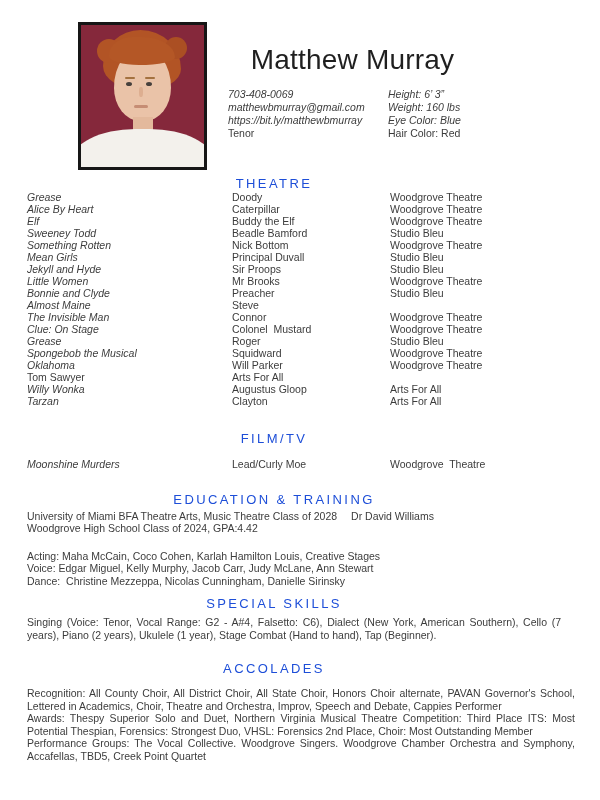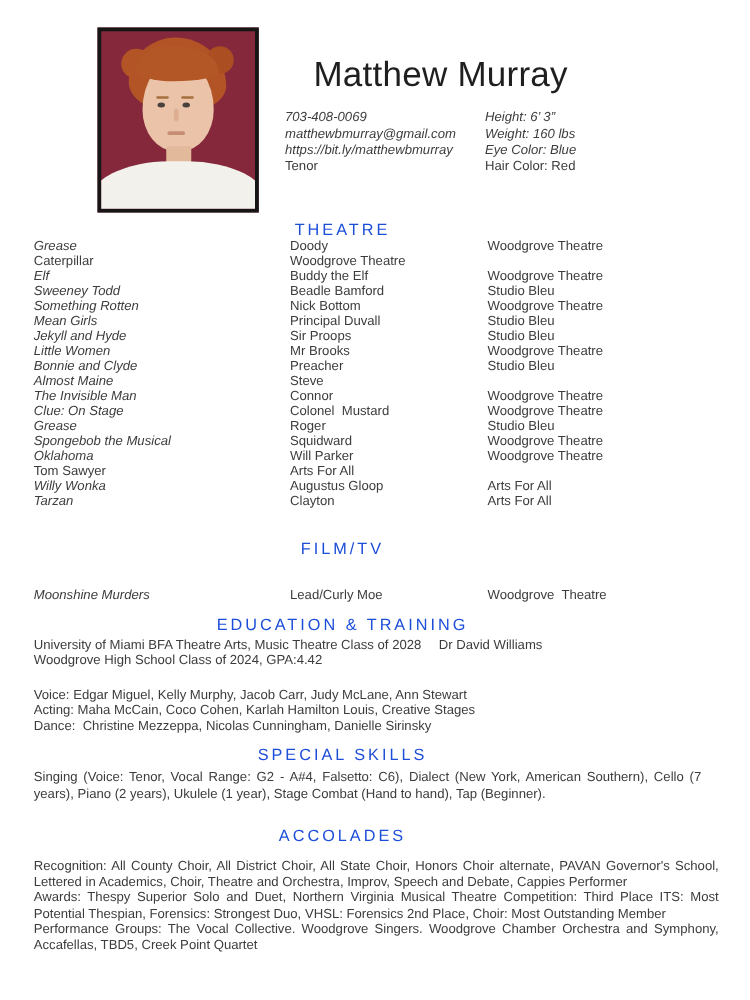--- a/index.html
+++ b/index.html
@@ -52,21 +52,21 @@
   }
   #sec-theatre{top:176px;}
   #sec-film{top:431px;}
   #sec-edu{top:492px;}
   #sec-skills{top:596px;}
   #sec-accolades{top:661px;}
 
   
   .credits{position:absolute;left:27px;font-size:10.5px;line-height:12px;}
   #theatre-table{top:191px;width:560px;}
-  #film-table{top:470px;width:560px;line-height:12.5px;}
+  #film-table{top:458px;width:560px;line-height:12.5px;}
   .credit-row{display:grid;grid-template-columns:205px 158px 1fr;}
   .credit-row span{white-space:pre-wrap;}
   .c-title{font-style:italic;}
 
   
   .edu{position:absolute;left:27px;top:510px;width:556px;font-size:10.5px;line-height:12.4px;}
   .edu-line{white-space:pre-wrap;}
   .edu-row1{display:flex;gap:14px;}
   .trainers{margin-top:15px;}
 
@@ -116,20 +116,21 @@
   <div class="sec" id="sec-theatre">THEATRE</div>
   <div class="credits" id="theatre-table">
 
       <div class="credit-row">
         <span class="c-title">Grease</span>
         <span class="c-role">Doody</span>
         <span class="c-venue">Woodgrove Theatre</span>
       </div>
 
       <div class="credit-row">
+        <span class="c-title">Alice By Heart</span>
         <span class="c-role">Caterpillar</span>
         <span class="c-venue">Woodgrove Theatre</span>
       </div>
 
       <div class="credit-row">
         <span class="c-title">Elf</span>
         <span class="c-role">Buddy the Elf</span>
         <span class="c-venue">Woodgrove Theatre</span>
       </div>
 
@@ -234,22 +235,22 @@
     </div>
 
   <div class="sec" id="sec-edu">EDUCATION &amp; TRAINING</div>
   <div class="edu">
     <div class="edu-row1">
       <span class="edu-line">University of Miami BFA Theatre Arts, Music Theatre Class of 2028</span>
       <span class="edu-line">Dr David Williams</span>
     </div>
     <div class="edu-line">Woodgrove High School Class of 2024, GPA:4.42</div>
     <div class="trainers">
+      <div class="edu-line">Acting: Maha McCain, Coco Cohen, Karlah Hamilton Louis, Creative Stages</div>
       <div class="edu-line">Voice: Edgar Miguel, Kelly Murphy, Jacob Carr, Judy McLane, Ann Stewart</div>
-      <div class="edu-line">Acting: Maha McCain, Coco Cohen, Karlah Hamilton Louis, Creative Stages</div>
       <div class="edu-line">Dance:  Christine Mezzeppa, Nicolas Cunningham, Danielle Sirinsky</div>
     </div>
   </div>
 
   <div class="sec" id="sec-skills">SPECIAL SKILLS</div>
   <p class="para" id="skills-text">Singing (Voice: Tenor, Vocal Range: G2 - A#4, Falsetto: C6), Dialect (New York, American Southern), Cello (7 years), Piano (2 years), Ukulele (1 year), Stage Combat (Hand to hand), Tap (Beginner).</p>
 
   <div class="sec" id="sec-accolades">ACCOLADES</div>
   <div class="para" id="accolades-text">
     <p>Recognition: All County Choir, All District Choir, All State Choir, Honors Choir alternate, PAVAN Governor's School, Lettered in Academics, Choir, Theatre and Orchestra, Improv, Speech and Debate, Cappies Performer</p>

